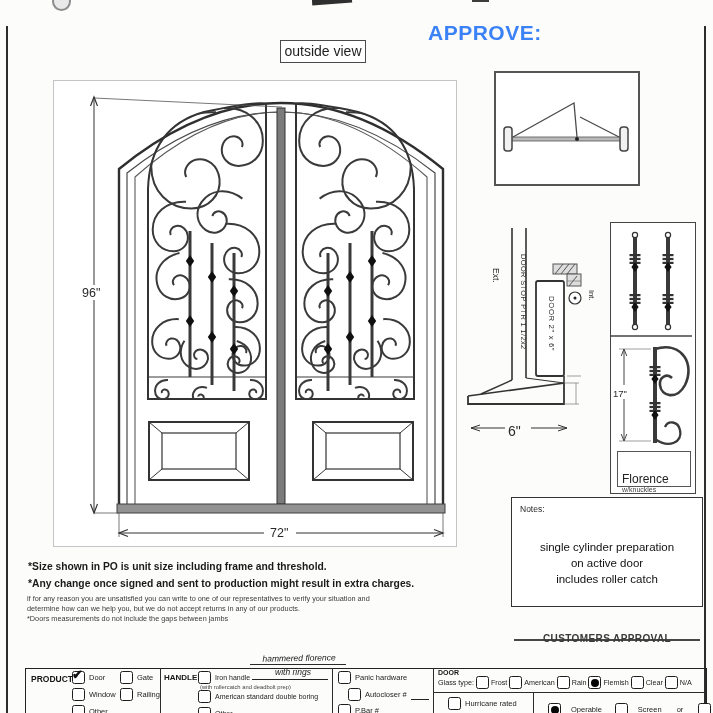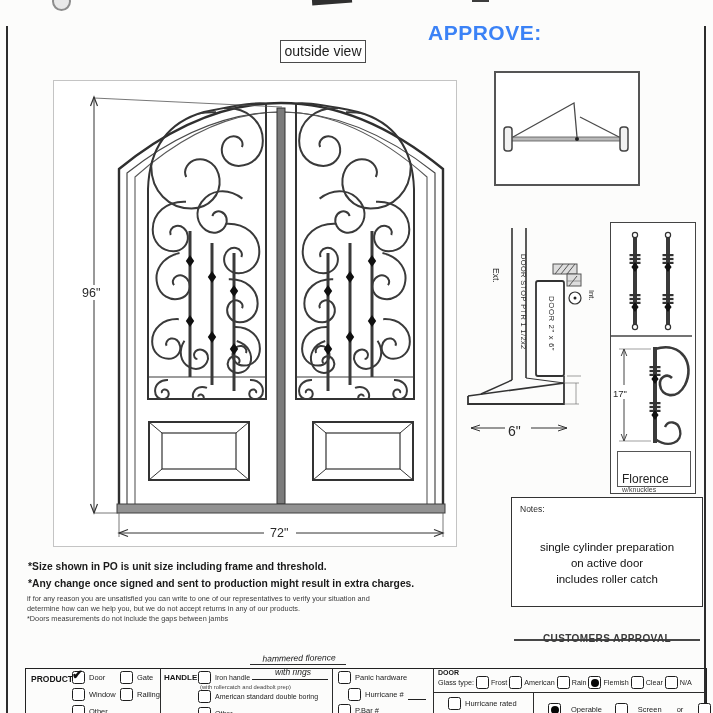--- a/index.html
+++ b/index.html
@@ -319,21 +319,21 @@
   <span style="font-size:7px">Other</span>
   <span class="writein" style="width:70px"></span>
 </div>
 
 <div class="abs frow" style="left:338px;top:671px">
   <span class="cb tick"></span>
   <span>Panic hardware</span>
 </div>
 <div class="abs frow" style="left:348px;top:688px">
   <span class="cb tick"></span>
-  <span>Hurricane #</span>
+  <span>Autocloser #</span>
   <span class="writein" style="width:18px"></span>
 </div>
 <div class="abs frow" style="left:338px;top:704px">
   <span class="cb tick"></span>
   <span>P.Bar #</span>
   <span class="writein" style="width:18px"></span>
 </div>
 
 <div class="abs form-label" style="left:438px;top:669px;font-size:7px">DOOR</div>
 <div class="abs frow" style="left:438px;top:676px;gap:2px">

